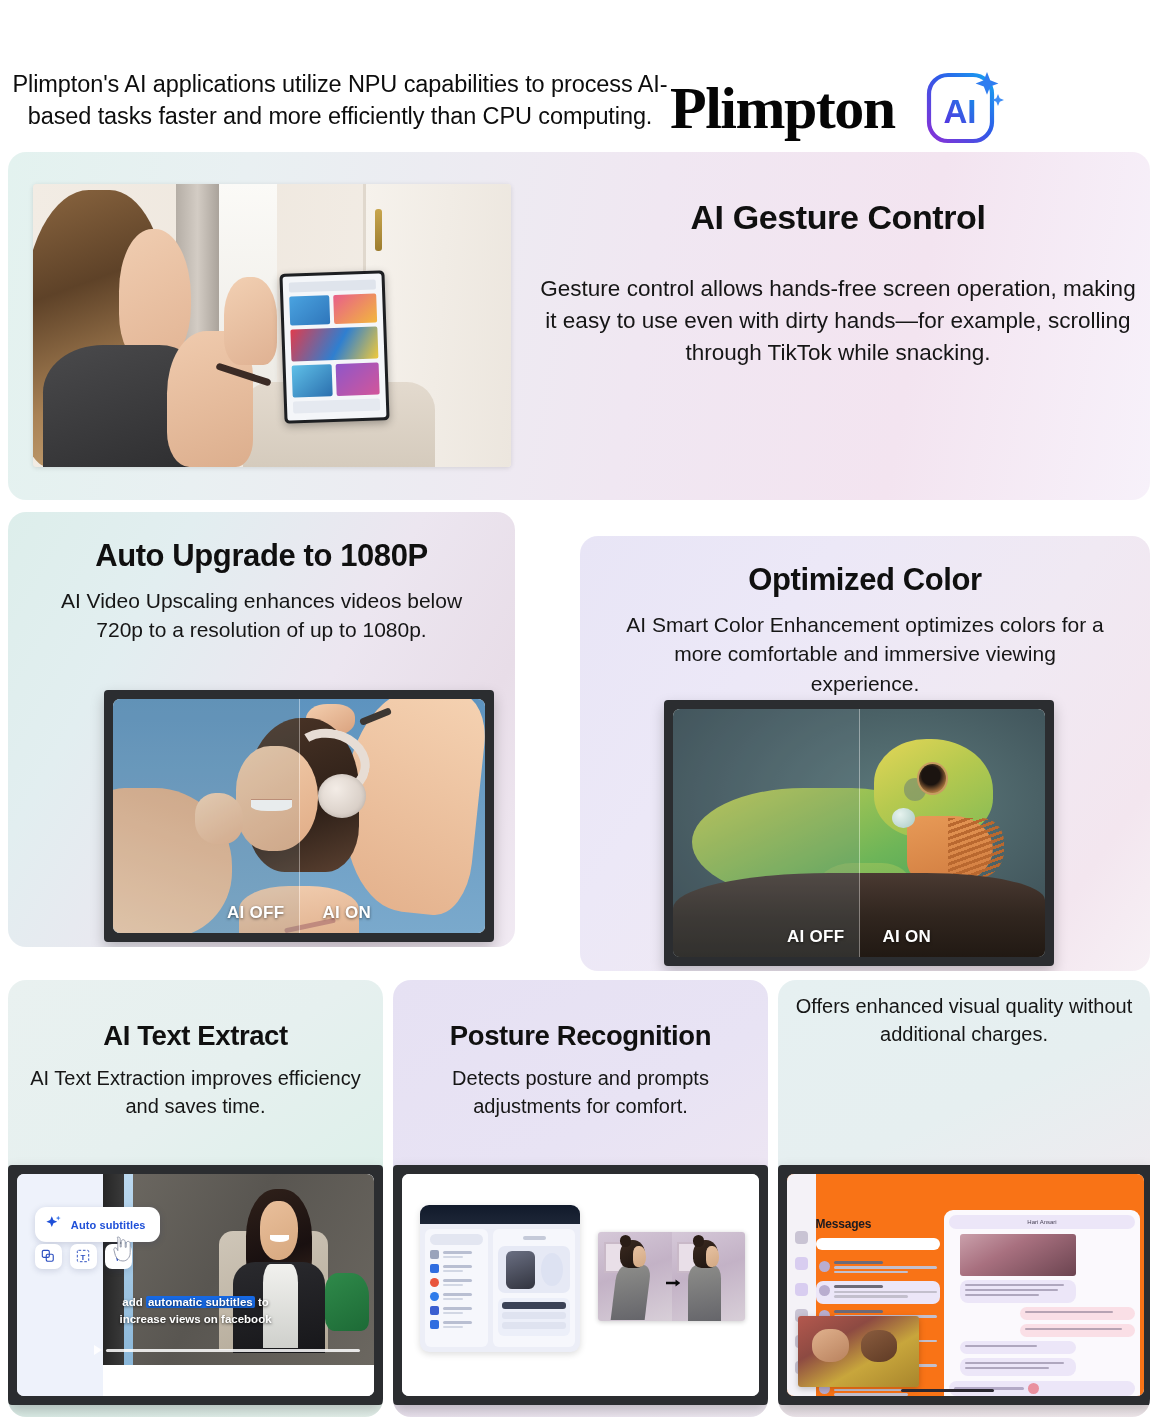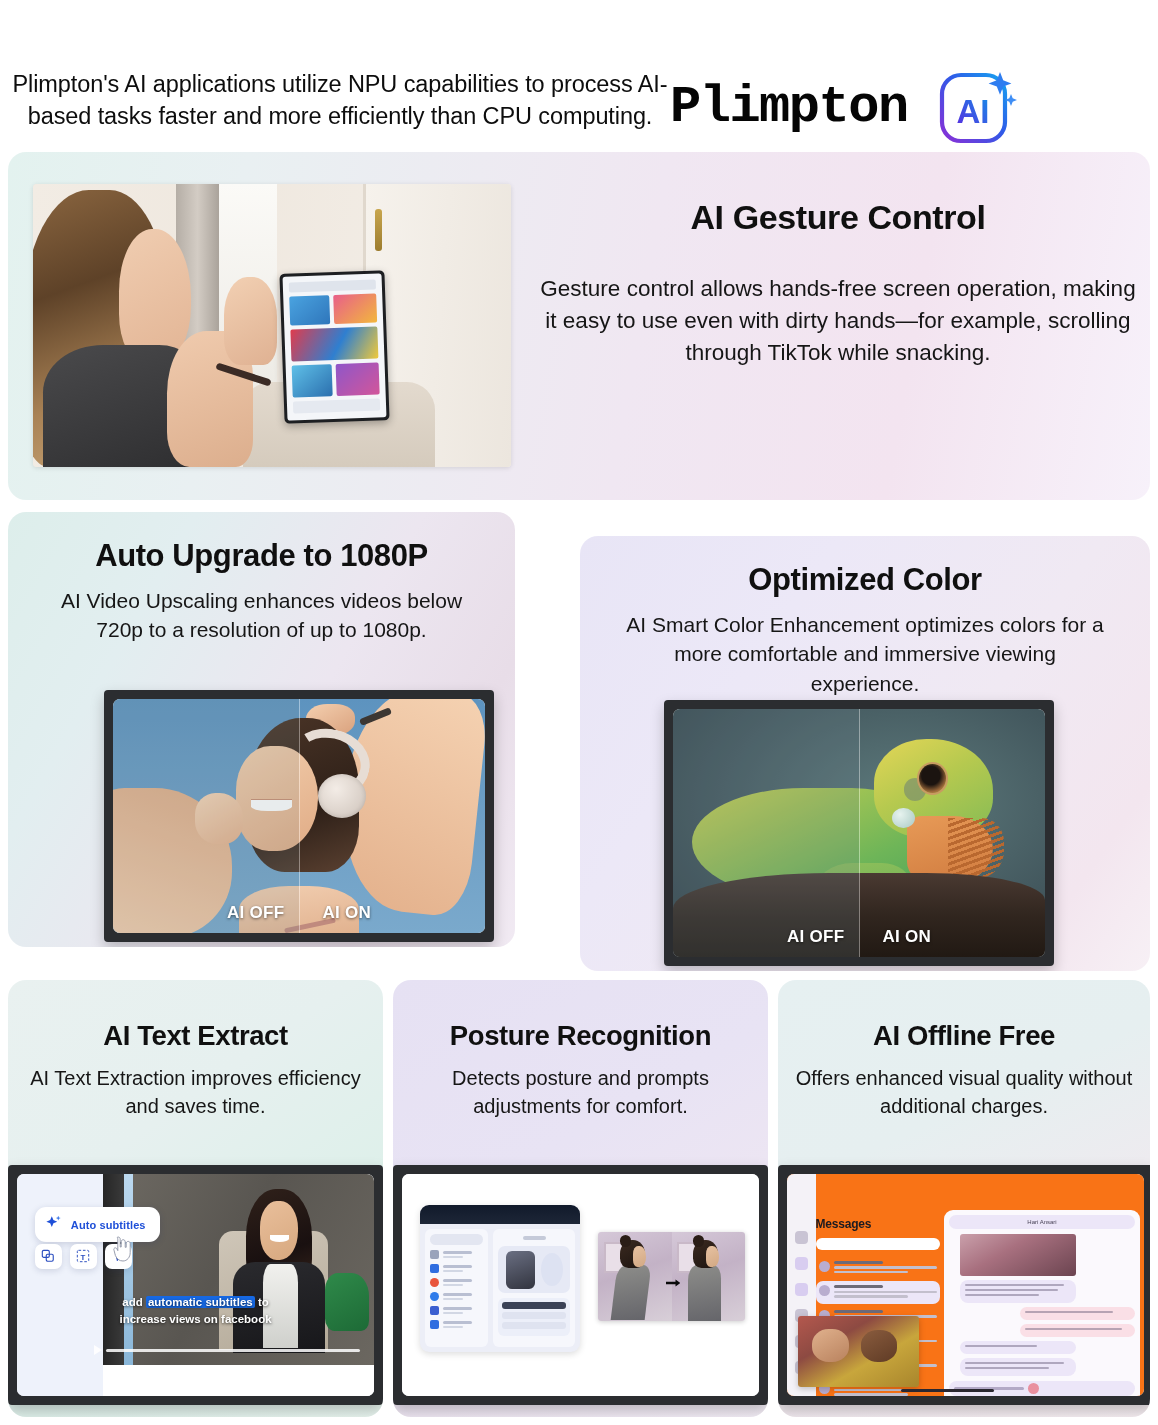--- a/index.html
+++ b/index.html
@@ -22,22 +22,22 @@
     width: 660px;
     text-align: center;
     font-size: 23.5px;
     line-height: 1.37;
     color:#0d0d0d;
     letter-spacing:-0.1px;
     padding-top: 6px;
   }
   .brand-block { display:flex; align-items:center; gap:26px; padding-top:4px; }
   .brand-name {
-    font-size: 52px; font-weight: 700; letter-spacing:-1.5px;
-    color:#050505; line-height:1; font-family:Liberation Mono, monospace;
+    font-size: 60px; font-weight: 700; letter-spacing:-1.5px;
+    color:#050505; line-height:1; font-family:Liberation Serif, serif;
   }
   .ai-badge { position:relative; width:84px; height:84px; }
   .ai-badge svg { width:84px; height:84px; display:block; }
 
   
   .card { position:absolute; border-radius:18px; overflow:hidden; }
   .card-title {
     text-align:center; font-weight:700; color:#101010;
     letter-spacing:-0.4px;
   }
@@ -602,21 +602,20 @@
                 </svg>
               </div>
             </div>
           </div>
         </div>
       </div>
     </div>
   </div>
 
   <div class="card row3" id="card-offline">
-    <div class="card-title">AI Offline Free</div>
     <div class="card-desc">Offers enhanced visual quality without additional charges.</div>
     <div class="tablet-slot">
       <div class="tablet">
         <div class="screen">
           <div class="scene-msg">
             <div class="ms-rail">
               <div class="ms-ic"></div>
               <div class="ms-ic hl"></div>
               <div class="ms-ic hl"></div>
               <div class="ms-ic"></div>

